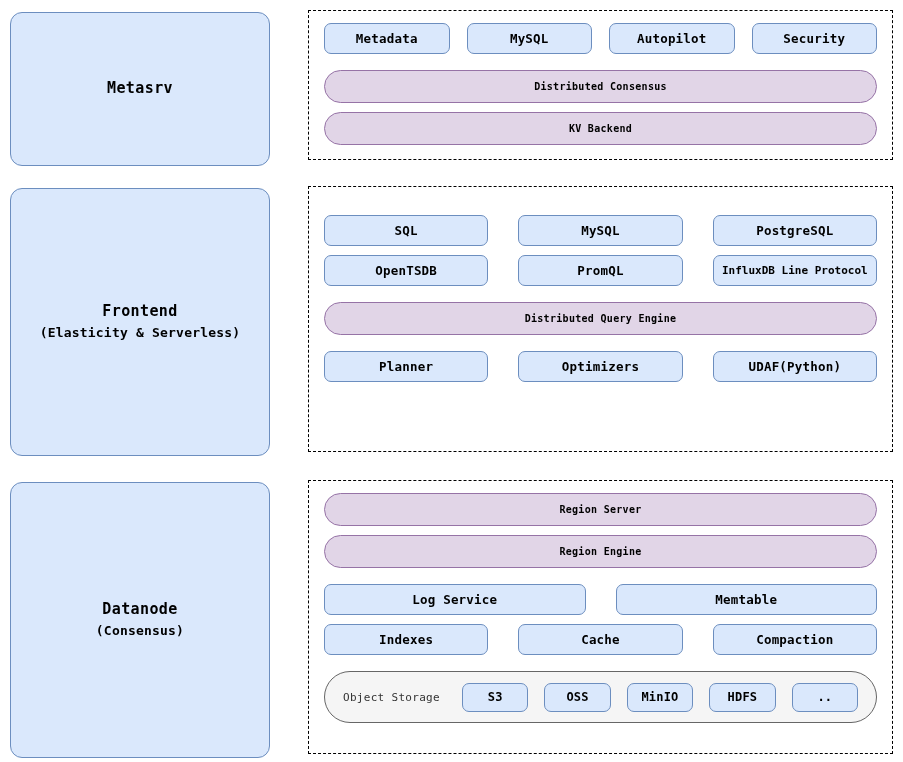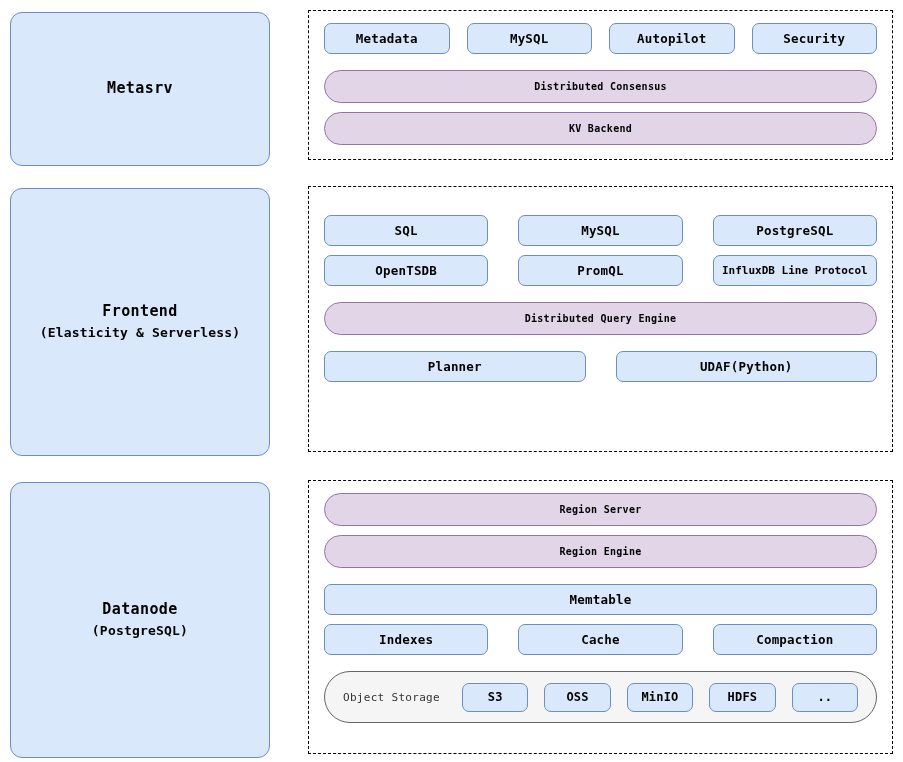--- a/index.html
+++ b/index.html
@@ -220,44 +220,46 @@
         <div class="box c3">PromQL</div>
         <div class="box c3 small-text">InfluxDB Line Protocol</div>
       </div>
 
       <div class="prow gap-lg">
         <div class="pill full">Distributed Query Engine</div>
       </div>
 
       <div class="prow gap-lg">
         <div class="box c3">Planner</div>
+        <div class="box c3">Optimizers</div>
         <div class="box c3">UDAF(Python)</div>
       </div>
 
     </div>
   </div>
 
   <div class="row row-datanode">
 
     <div class="comp-card">
       <div class="comp-title">Datanode</div>
-      <div class="comp-sub">(PostgreSQL)</div>
+      <div class="comp-sub">(Consensus)</div>
     </div>
 
     <div class="panel">
 
       <div class="prow">
         <div class="pill full">Region Server</div>
       </div>
 
       <div class="prow">
         <div class="pill full">Region Engine</div>
       </div>
 
       <div class="prow gap-lg">
+        <div class="box c3">Log Service</div>
         <div class="box c3">Memtable</div>
       </div>
 
       <div class="prow">
         <div class="box c3">Indexes</div>
         <div class="box c3">Cache</div>
         <div class="box c3">Compaction</div>
       </div>
 
       <div class="prow gap-lg">

